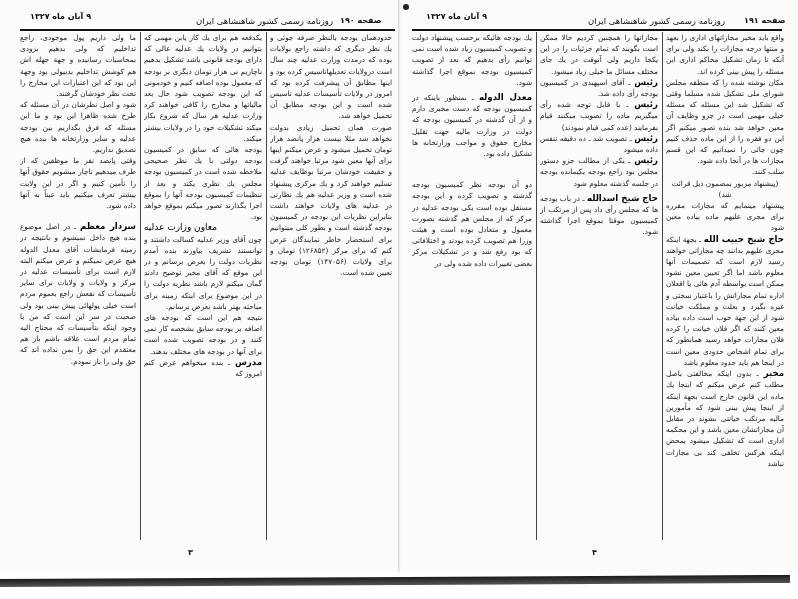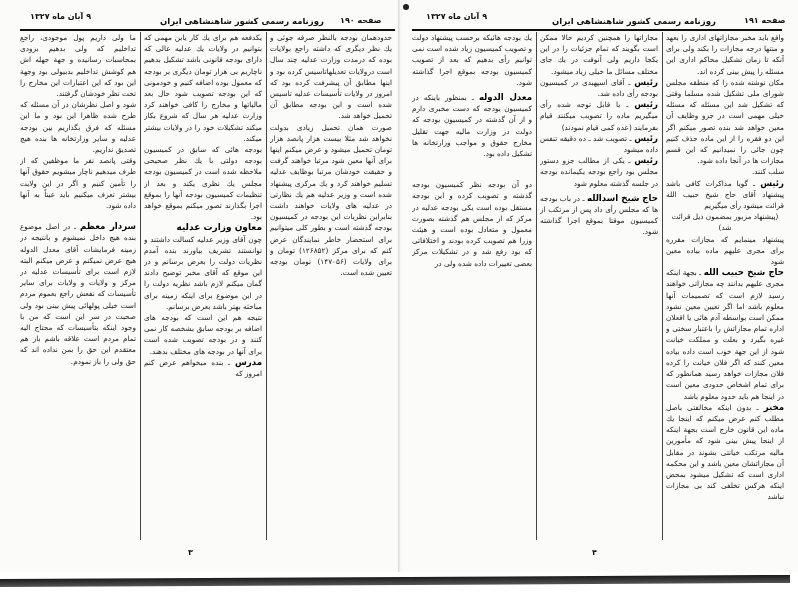--- a/index.html
+++ b/index.html
@@ -7,28 +7,28 @@
   .spread{position:absolute;left:0;top:0;width:798px;height:485px;background:#f3f3f1;}
   .page{position:absolute;top:0;height:575px;background:#fbfbf9;}
   .page.left{left:0;width:400px;}
   .page.right{left:402px;width:396px;}
   .gutter{position:absolute;left:398px;top:0;width:6px;height:575px;background:linear-gradient(90deg,#d6d6d4,#ffffff,#d6d6d4);}
   .bottom-edge{position:absolute;left:0;top:572px;width:798px;height:27px;background:#ffffff;}
   .bottom-bar{position:absolute;left:0;top:577px;width:790px;height:8px;background:linear-gradient(180deg,#1a1a1a,#555);transform:skewY(-0.3deg);}
   .top-shadow{position:absolute;left:0;top:0;width:798px;height:6px;background:linear-gradient(180deg,#bbb,#f3f3f1);}
   .header{position:absolute;top:12px;height:14px;font-family:"DejaVu Sans",sans-serif;font-size:8px;color:#111;direction:rtl;}
   .header .pg{position:absolute;font-weight:bold;}
-  .header .title{position:absolute;font-weight:bold;font-size:8.5px;white-space:nowrap;}
+  .header .title{position:absolute;font-weight:normal;font-size:8.5px;white-space:nowrap;margin-left:36px;}
   .header .date{position:absolute;font-weight:bold;white-space:nowrap;}
   .rule{position:absolute;height:2px;background:#111;}
   .col{position:absolute;direction:rtl;text-align:justify;font-family:"DejaVu Sans",sans-serif;font-size:7.3px;line-height:11.2px;color:#1b1b1b;overflow:hidden;}
   .col p{margin:0;}
   .vsep{position:absolute;width:1px;background:#444;}
   .heading{font-weight:bold;font-size:8.6px;color:#000;}
-  .heading-center{text-align:right;font-weight:bold;font-size:9px;margin:3px 0;color:#000;}
+  .heading-center{text-align:left;font-weight:normal;font-size:9px;margin:3px 0;color:#000;}
   .pagenum{position:absolute;font-size:8px;font-weight:bold;color:#111;}
   .speck{position:absolute;border-radius:50%;background:#333;}
 </style>
 </head>
 <body>
 
 <div class="spread">
   <div class="top-shadow"></div>
 
   <div class="page left">
@@ -101,21 +101,20 @@
       <p><span class="heading">رئیس</span> ـ <span>تصویب شد ـ ده دقیقه تنفس داده میشود</span></p>
       <p><span class="heading">رئیس</span> ـ <span>یکی از مطالب جزو دستور مجلس بود راجع بودجه یکیمانده بودجه در جلسه گذشته معلوم شود</span></p>
       <p style="margin-top:4px;"><span class="heading">حاج شیخ اسدالله</span> ـ <span>در باب بودجه ها که مجلس رأی داد پس از مرتکب از کمیسیون موقتا بموقع اجرا گذاشته شود.</span></p>
     </div>
     <div class="vsep" style="left:260px;top:32px;height:508px;"></div>
 
     <div class="col" style="left:264px;top:32px;width:118px;height:508px;">
       <p>واقع باید مخبر مجازاتهای اداری را بعهد و منتها درجه مجازات را بکند ولی برای آنکه تا زمان تشکیل محاکم اداری این مسئله را پیش بینی کرده اند.</p>
       <p>مکان نوشته شده را که منطقه مجلس شورای ملی تشکیل شده مسلما وقتی که تشکیل شد این مسئله که مسئله خیلی مهمی است در جزو وظایف آن معین خواهد شد بنده تصور میکنم اگر این دو فقره را از این ماده حذف کنیم چون جائی را نمیدانیم که این قسم مجازات ها در آنجا داده شود.</p>
       <p>سلب کنند.</p>
-      <p><span class="heading">رئیس</span> ـ <span>گویا مذاکرات کافی باشد پیشنهاد آقای حاج شیخ حبیب الله قرائت میشود رأی میگیریم</span></p>
       <p style="text-align:center;">(پیشنهاد مزبور بمضمون ذیل قرائت شد)</p>
       <p>پیشنهاد مینمایم که مجازات مقرره برای مجری علیهم ماده بیاده معین شود</p>
       <p><span class="heading">حاج شیخ حبیب الله</span> ـ <span>بجهة اینکه مجری علیهم بدانند چه مجازاتی خواهند رسید لازم است که تصمیمات آنها معلوم باشد اما اگر تعیین معین نشود ممکن است بواسطه آدم هائی یا اقعلان اداره تمام مجازاتش را باعتبار سختی و غیره بگیرد و بعلت و مملکت خیانت شود از این جهة خوب است داده بیاده معین کنند که اگر فلان خیانت را کرده فلان مجازات خواهد رسید همانطور که برای تمام اشخاص حدودی معین است در اینجا هم باید حدود معلوم باشد</span></p>
       <p><span class="heading">مخبر</span> ـ <span>بدون اینکه مخالفتی باصل مطلب کنم عرض میکنم که اینجا یك ماده این قانون خارج است بجهة اینکه از اینجا پیش بینی شود که مأمورین مالیه مرتکب خیانتی بشوند در مقابل آن مجازاتشان معین باشد و این محکمه اداری است که تشکیل میشود بمحض اینکه هرکس تخلفی کند بی مجازات نباشد</span></p>
     </div>
 
     <div class="pagenum" style="left:190px;top:548px;">۴</div>
   </div>
 
   <div class="bottom-edge"></div>

